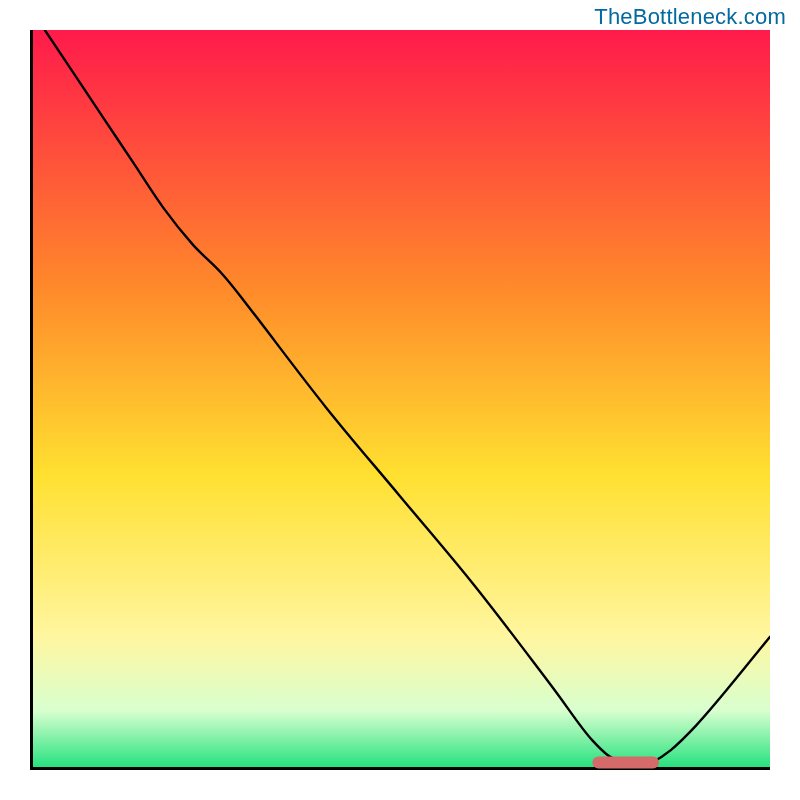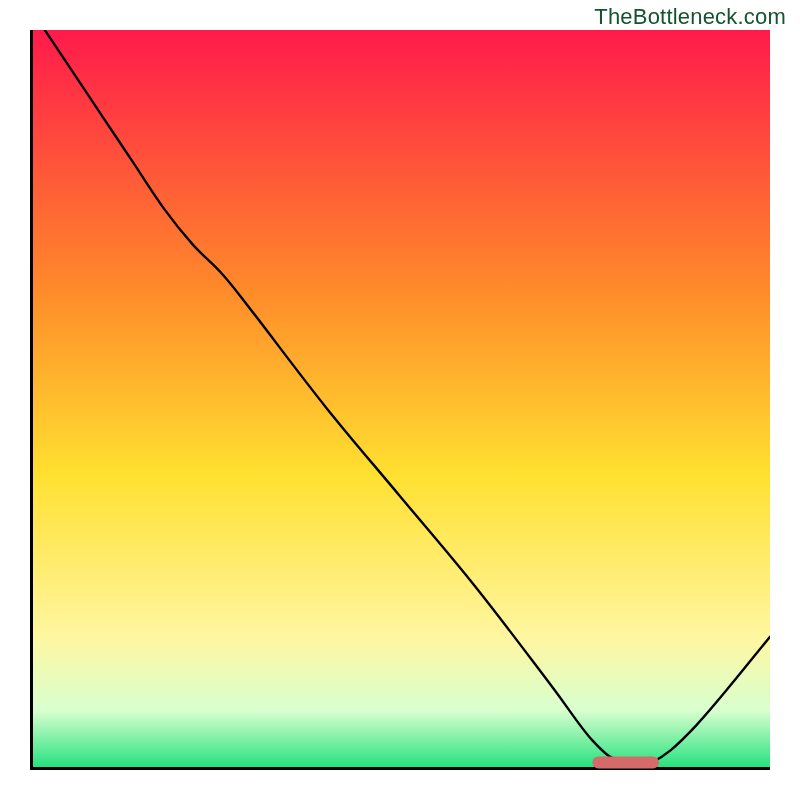--- a/index.html
+++ b/index.html
@@ -15,21 +15,21 @@
     position: relative;
     width: 800px;
     height: 800px;
   }
   .watermark {
     position: absolute;
     top: 4px;
     right: 14px;
     font-size: 22px;
     font-weight: 500;
-    color: #14532d;
+    color: #0369a1;
     letter-spacing: 0.2px;
     text-align: right;
   }
   .plot-wrap {
     position: absolute;
     left: 30px;
     top: 30px;
     width: 740px;
     height: 740px;
   }

